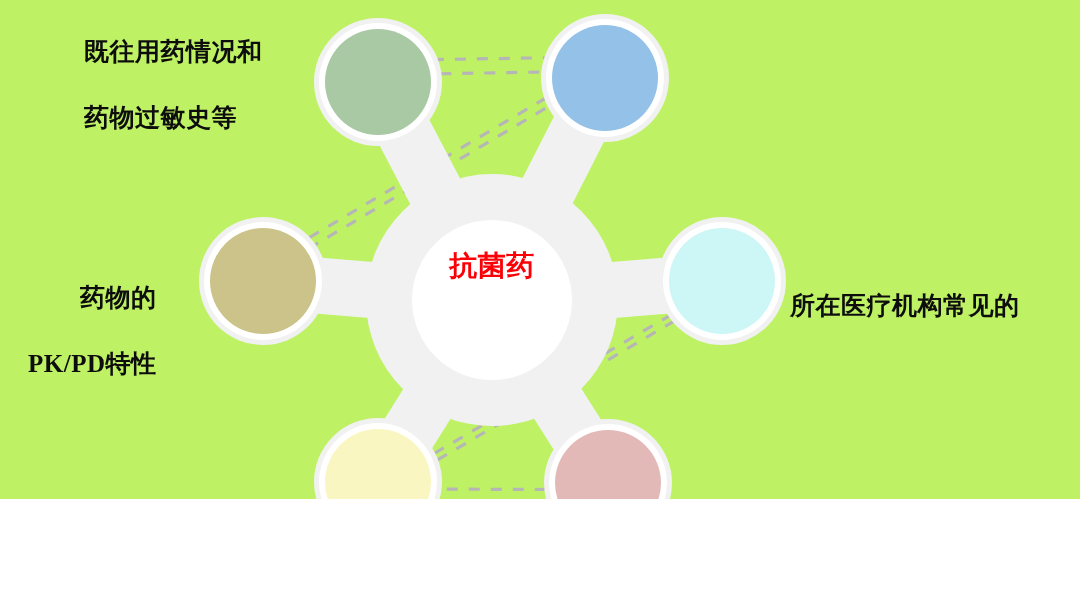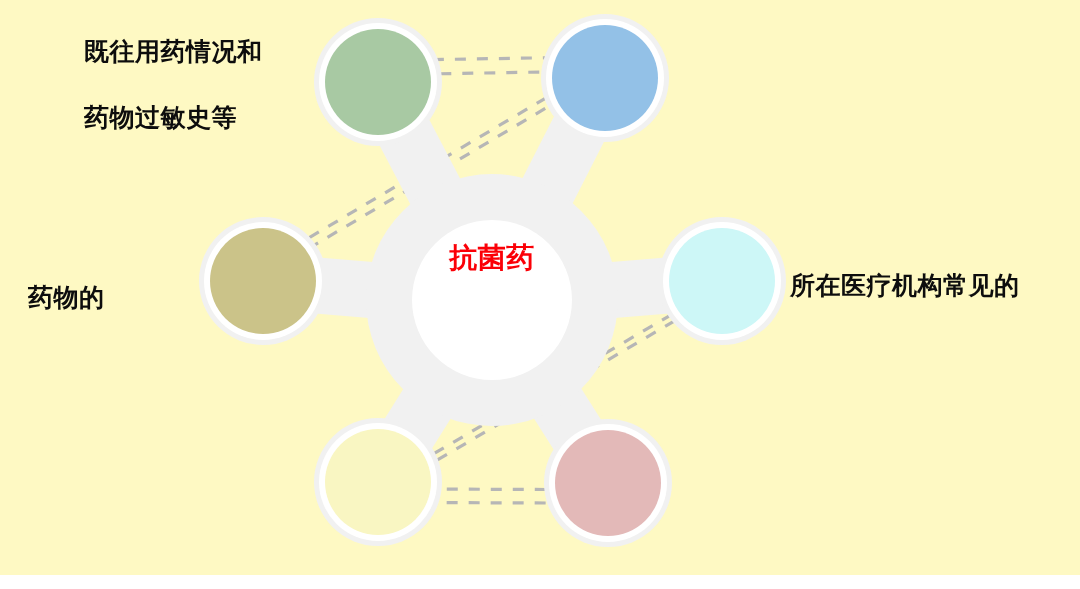--- a/index.html
+++ b/index.html
@@ -6,22 +6,22 @@
     margin: 0;
     padding: 0;
     background: #ffffff;
   }
   body {
     font-family: "Liberation Sans", "DejaVu Sans", sans-serif;
   }
   #stage {
     position: relative;
     width: 1080px;
-    height: 575px;
-    background: #fef9c3;
+    height: 499px;
+    background: #bef264;
     overflow: hidden;
   }
   #diagram-svg {
     position: absolute;
     left: 0;
     top: 0;
     width: 1080px;
     height: 589px;
   }
   .label {
@@ -32,27 +32,27 @@
     line-height: 1.32;
     letter-spacing: 0.5px;
     white-space: pre-line;
     text-shadow: 1.5px 1.5px 0 rgba(255,255,255,0.0);
   }
   .label .ln { display: block; }
   .serif-run { font-family: "Liberation Serif", "DejaVu Serif", serif; }
   #label-prior-meds   { left: 84px;  top: 2px;   text-align: left; }
   #label-severity     { left: 667px; top: 34px;  text-align: left; }
   #label-pkpd         { left: 28px;  top: 248px; text-align: right; }
-  #label-pathogens    { left: 790px; top: 236px; text-align: left; }
+  #label-pathogens    { left: 790px; top: 256px; text-align: left; }
   #label-organ        { left: 146px; top: 543px; text-align: left; }
   #label-comorbid     { left: 637px; top: 545px; text-align: left; }
   #center-text {
     position: absolute;
     left: 414px;
-    top: 240px;
+    top: 248px;
     width: 156px;
     text-align: center;
     color: #fb0007;
     font-weight: bold;
     font-size: 28px;
     line-height: 1.28;
     letter-spacing: 0.5px;
   }
   #center-text .ln { display: block; }
 </style>
@@ -105,20 +105,21 @@
   </svg>
 
   <div class="label" id="label-prior-meds">
     <span class="ln">既往用药情况和</span>
     <span class="ln">药物过敏史等</span>
   </div>
 
 
   <div class="label" id="label-pkpd">
     <span class="ln">药物的</span>
+    <span class="ln serif-run">PK/PD特性</span>
   </div>
 
   <div class="label" id="label-pathogens">
     <span class="ln">所在医疗机构常见的</span>
   </div>
 
   <div class="label" id="label-organ">
     <span class="ln">器官功能状态</span>
   </div>
 

